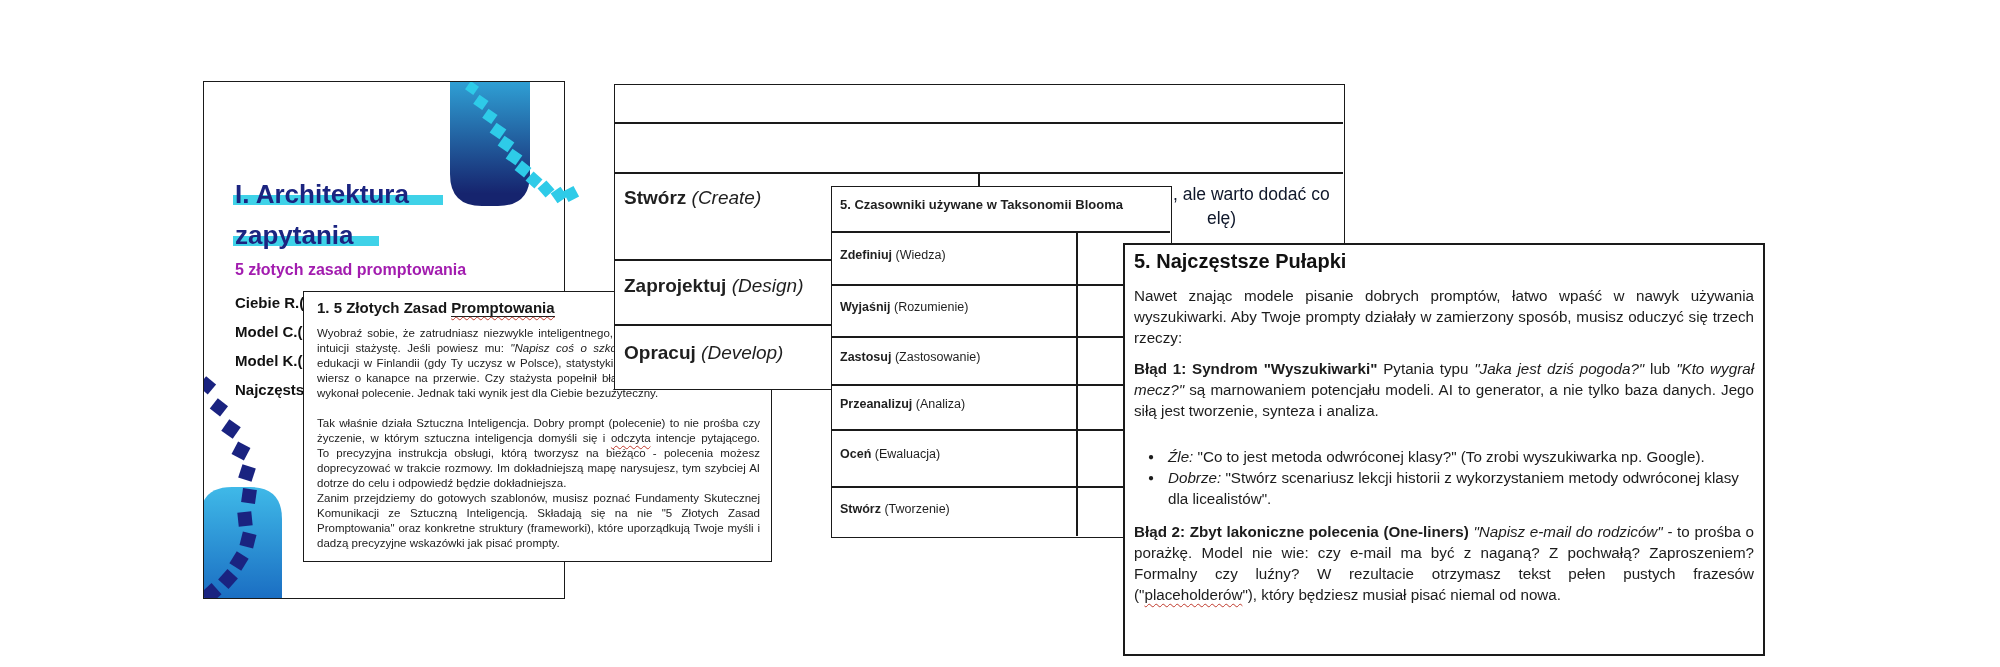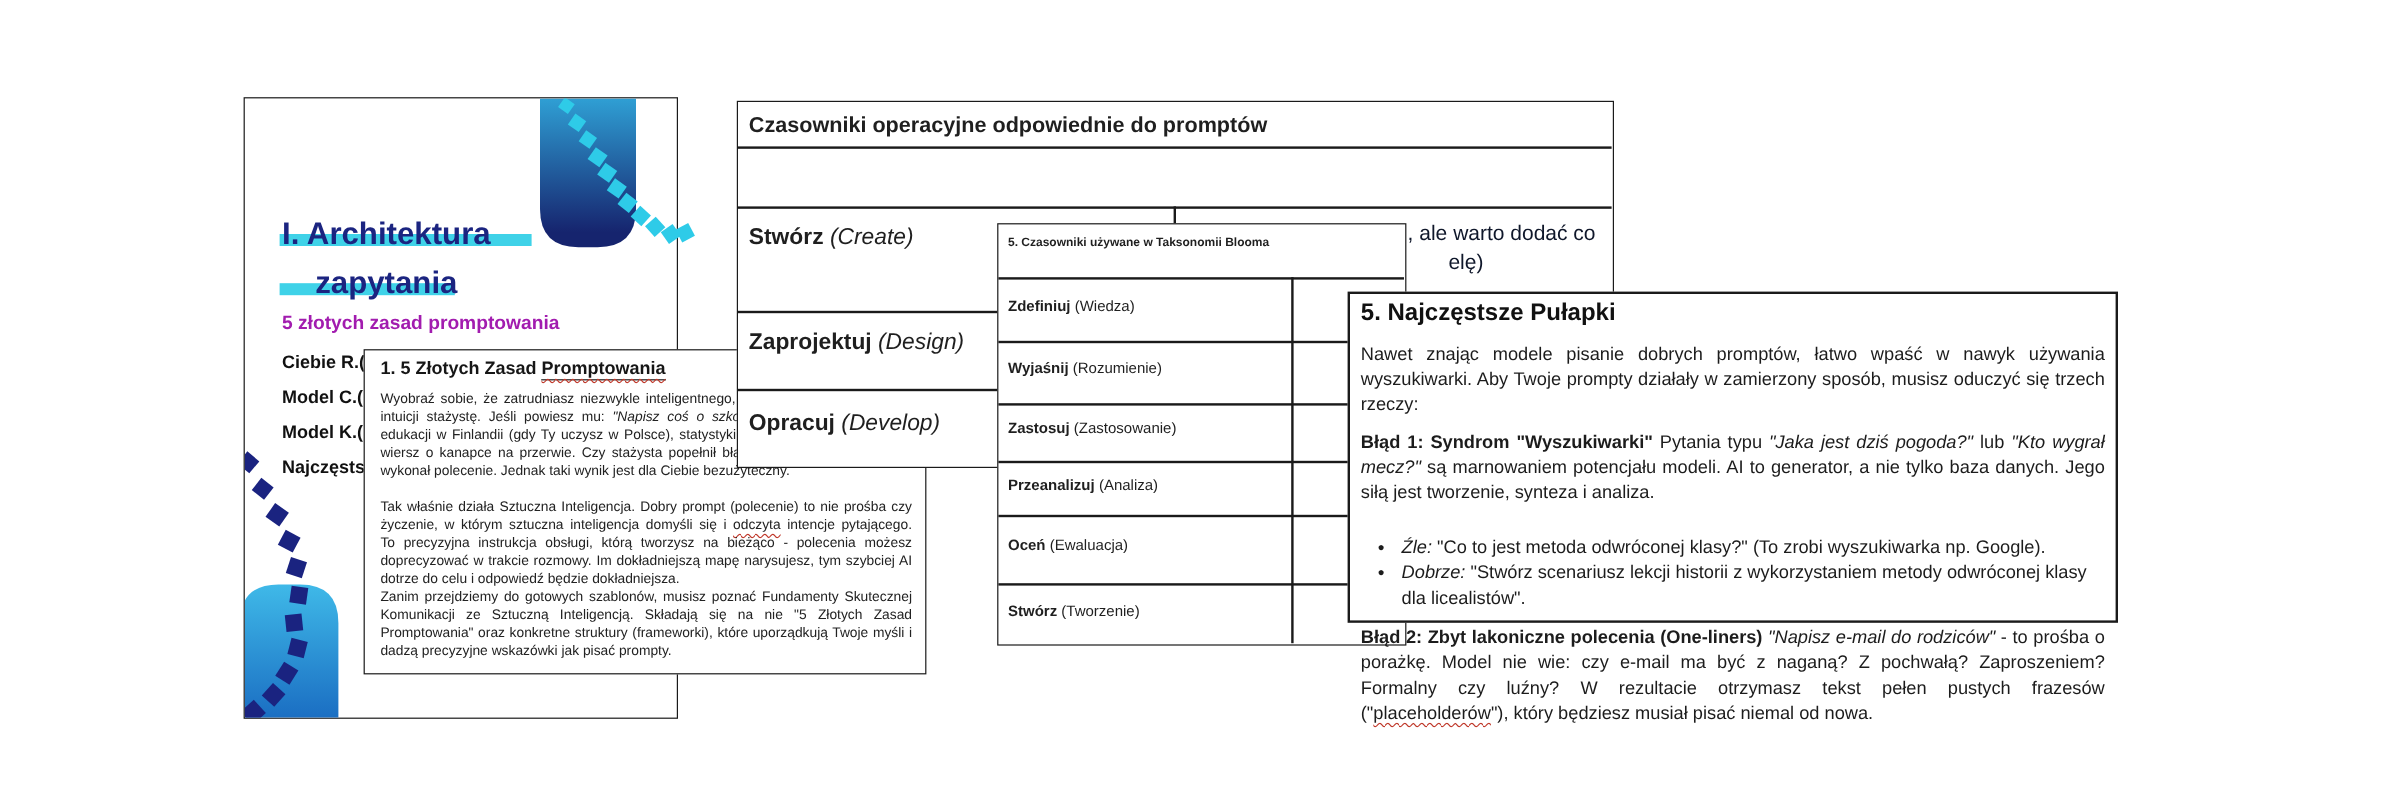--- a/index.html
+++ b/index.html
@@ -10,21 +10,21 @@
   .vline{position:absolute;width:1.5px;background:#1a1a1a;}
   .b{font-weight:700;}
   .i{font-style:italic;}
   .sq{text-decoration:underline;text-decoration-style:wavy;text-decoration-color:#c0392b;
       text-decoration-thickness:1px;text-underline-offset:3px;}
   .hu{border-bottom:1.5px solid #222;}
 
   
   #left-card{left:203px;top:81px;width:362px;height:518px;z-index:1;overflow:hidden;}
   #left-title{position:absolute;left:31px;top:92px;font-size:26px;font-weight:700;
-              color:#1b2480;line-height:41px;text-align:center;}
+              color:#1b2480;line-height:41px;}
   .hl-bar{position:absolute;left:29px;height:10px;background:#3fd2e8;z-index:0;}
   #hl1{top:113px;width:210px;} #hl2{top:154px;width:146px;}
   #left-title div{position:relative;z-index:1;}
   #left-subtitle{position:absolute;left:31px;top:179px;font-size:16px;font-weight:700;color:#a21caf;}
   #left-items .left-item{position:absolute;left:31px;font-size:15px;font-weight:700;color:#111;white-space:nowrap;}
   #left-items .left-item:nth-child(1){top:212px;}
   #left-items .left-item:nth-child(2){top:241px;}
   #left-items .left-item:nth-child(3){top:270px;}
   #left-items .left-item:nth-child(4){top:299px;}
 
@@ -45,31 +45,31 @@
   #vt-h2{position:absolute;left:9px;top:45px;font-size:25px;font-weight:700;white-space:nowrap;}
   #vt-cells .vt-cell{position:absolute;left:9px;font-size:19px;white-space:nowrap;}
   #vt-cells .vt-cell:nth-child(1){top:102px;}
   #vt-cells .vt-cell:nth-child(2){top:190px;}
   #vt-cells .vt-cell:nth-child(3){top:257px;}
   .vt-frag{position:absolute;font-size:17.5px;color:#0f172a;white-space:nowrap;}
   #vt-frag1{left:558px;top:99px;} #vt-frag2{left:556px;top:123px;padding-left:36px;}
 
   
   #bloom-table{left:831px;top:186px;width:341px;height:352px;z-index:4;}
-  #bloom-header{position:absolute;left:8px;top:10px;font-size:10px;font-weight:700;white-space:nowrap;}
+  #bloom-header{position:absolute;left:8px;top:10px;font-size:13px;font-weight:700;white-space:nowrap;}
   #bloom-rows .bloom-row{position:absolute;left:8px;font-size:12.5px;white-space:nowrap;}
   #bloom-rows .bloom-row:nth-child(1){top:61px;}
   #bloom-rows .bloom-row:nth-child(2){top:113px;}
   #bloom-rows .bloom-row:nth-child(3){top:163px;}
   #bloom-rows .bloom-row:nth-child(4){top:210px;}
   #bloom-rows .bloom-row:nth-child(5){top:260px;}
   #bloom-rows .bloom-row:nth-child(6){top:315px;}
 
   
-  #pitfalls{left:1123px;top:243px;width:642px;height:276px;z-index:5;border-width:2px;}
+  #pitfalls{left:1123px;top:243px;width:642px;height:413px;z-index:5;border-width:2px;}
   #pit-heading{position:absolute;left:9px;top:5px;font-size:20px;font-weight:700;color:#111;}
   .pit-p{position:absolute;left:9px;width:620px;font-size:15.2px;line-height:21px;
          text-align:justify;color:#1c1c1c;}
   #pit-p1{top:40px;} #pit-p2{top:113px;} #pit-p3{top:276px;}
   #pit-bullets{position:absolute;left:9px;top:201px;width:620px;}
   .pit-bullet{position:relative;padding-left:34px;font-size:15.2px;line-height:21px;
               text-align:left;color:#1c1c1c;}
   .bullet-dot{position:absolute;left:14px;top:0;font-size:15px;}
 </style>
 </head>
@@ -142,21 +142,20 @@
   <div id="popup" class="card">
     <div id="popup-heading">
       <span>1. 5 Złotych Zasad </span><span class="hu sq">Promptowania</span>
     </div>
     <div id="popup-p1" class="popup-p"><span>Wyobraź sobie, że zatrudniasz niezwykle inteligentnego, ale zupełnie pozbawionego intuicji stażystę. Jeśli powiesz mu: </span><span class="i">"Napisz coś o szkole"</span><span>, możesz dostać esej o edukacji w Finlandii (gdy Ty uczysz w Polsce), statystyki budżetowe województw lub wiersz o kanapce na przerwie. Czy stażysta popełnił błąd? Absolutnie nie, przecież wykonał polecenie. Jednak taki wynik jest dla Ciebie bezużyteczny.</span></div>
     <div id="popup-p2" class="popup-p"><span>Tak właśnie działa Sztuczna Inteligencja. Dobry prompt (polecenie) to nie prośba czy życzenie, w którym sztuczna inteligencja domyśli się i </span><span class="sq">odczyta</span><span> intencje pytającego. To&nbsp;precyzyjna instrukcja obsługi, którą tworzysz na bieżąco - polecenia możesz doprecyzować w trakcie rozmowy. Im dokładniejszą mapę narysujesz, tym szybciej AI dotrze do celu i odpowiedź będzie dokładniejsza.</span></div>
     <div id="popup-p3" class="popup-p"><span>Zanim przejdziemy do gotowych szablonów, musisz poznać Fundamenty Skutecznej Komunikacji ze Sztuczną Inteligencją. Składają się na nie "5 Złotych Zasad Promptowania" oraz konkretne struktury (frameworki), które uporządkują Twoje myśli i dadzą precyzyjne wskazówki jak pisać prompty.</span></div>
   </div>
 
   <div id="verbs-table" class="card">
-    <div id="vt-h1">Czasowniki operacyjne odpowiednie do promptów</div>
     <div class="hline" style="left:0;top:37px;width:728px;"></div>
     <div class="hline" style="left:0;top:87px;width:728px;"></div>
     <div class="hline" style="left:0;top:174px;width:728px;"></div>
     <div class="hline" style="left:0;top:239px;width:728px;"></div>
     <div class="vline" style="left:363px;top:87px;height:216px;"></div>
     <div id="vt-cells">
         <div class="vt-cell"><span class="b">Stwórz </span><span class="i">(Create)</span></div>
         <div class="vt-cell"><span class="b">Zaprojektuj </span><span class="i">(Design)</span></div>
         <div class="vt-cell"><span class="b">Opracuj </span><span class="i">(Develop)</span></div>
       </div>

